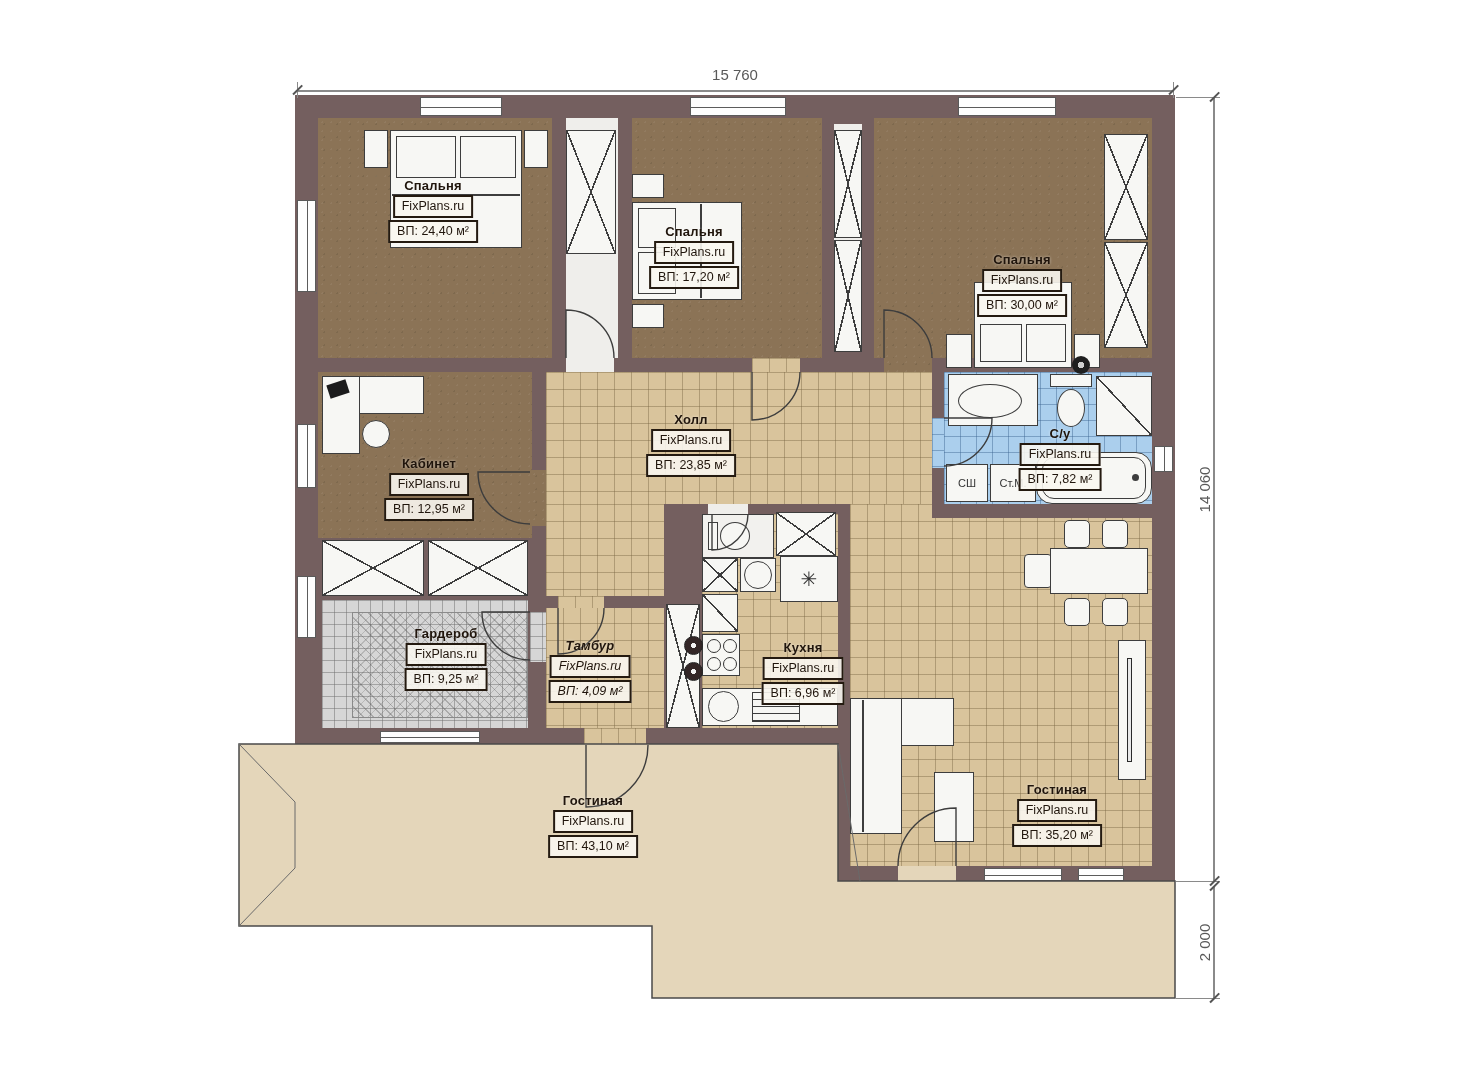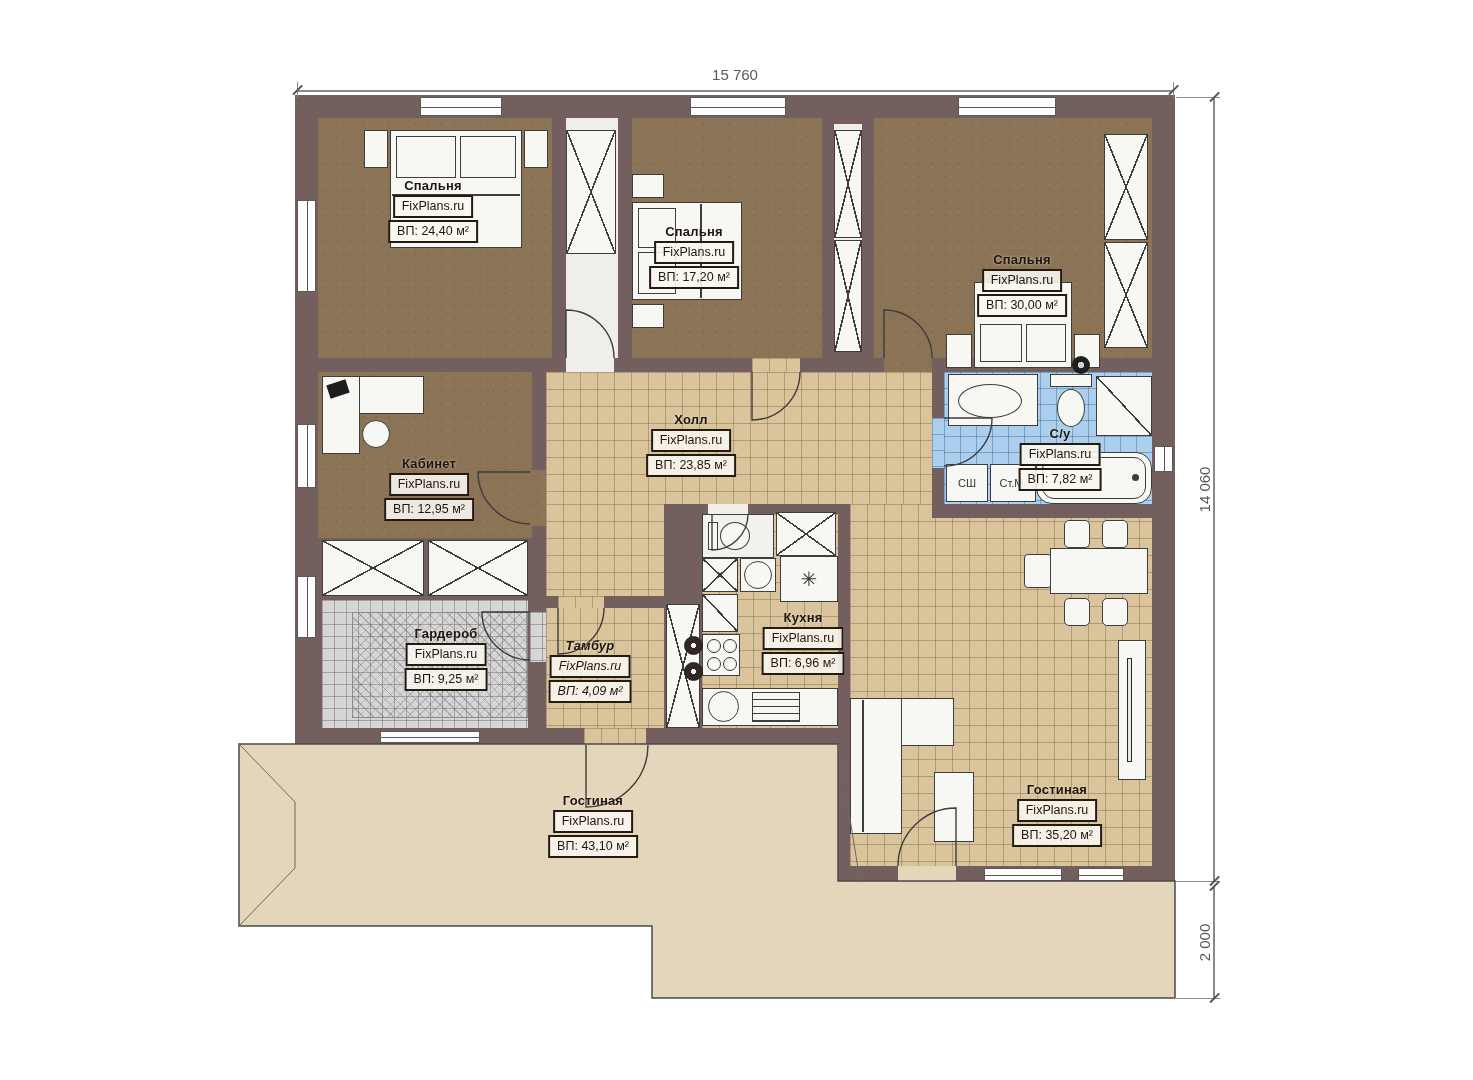--- a/index.html
+++ b/index.html
@@ -242,21 +242,21 @@
   <div class="room-label" style="left:446px;top:626px;">
     <div class="rl-name">Гардероб</div>
     <div class="rl-box">FixPlans.ru</div>
     <div class="rl-box">ВП: 9,25 м²</div>
   </div>
   <div class="room-label" style="left:590px;top:638px;font-style:italic;">
     <div class="rl-name">Тамбур</div>
     <div class="rl-box">FixPlans.ru</div>
     <div class="rl-box">ВП: 4,09 м²</div>
   </div>
-  <div class="room-label" style="left:786px;top:610px;padding-left:34px;">
+  <div class="room-label" style="left:786px;top:640px;padding-left:34px;">
     <div class="rl-name">Кухня</div>
     <div class="rl-box">FixPlans.ru</div>
     <div class="rl-box">ВП: 6,96 м²</div>
   </div>
   <div class="room-label" style="left:1057px;top:782px;">
     <div class="rl-name">Гостиная</div>
     <div class="rl-box">FixPlans.ru</div>
     <div class="rl-box">ВП: 35,20 м²</div>
   </div>
   <div class="room-label" style="left:593px;top:793px;">

